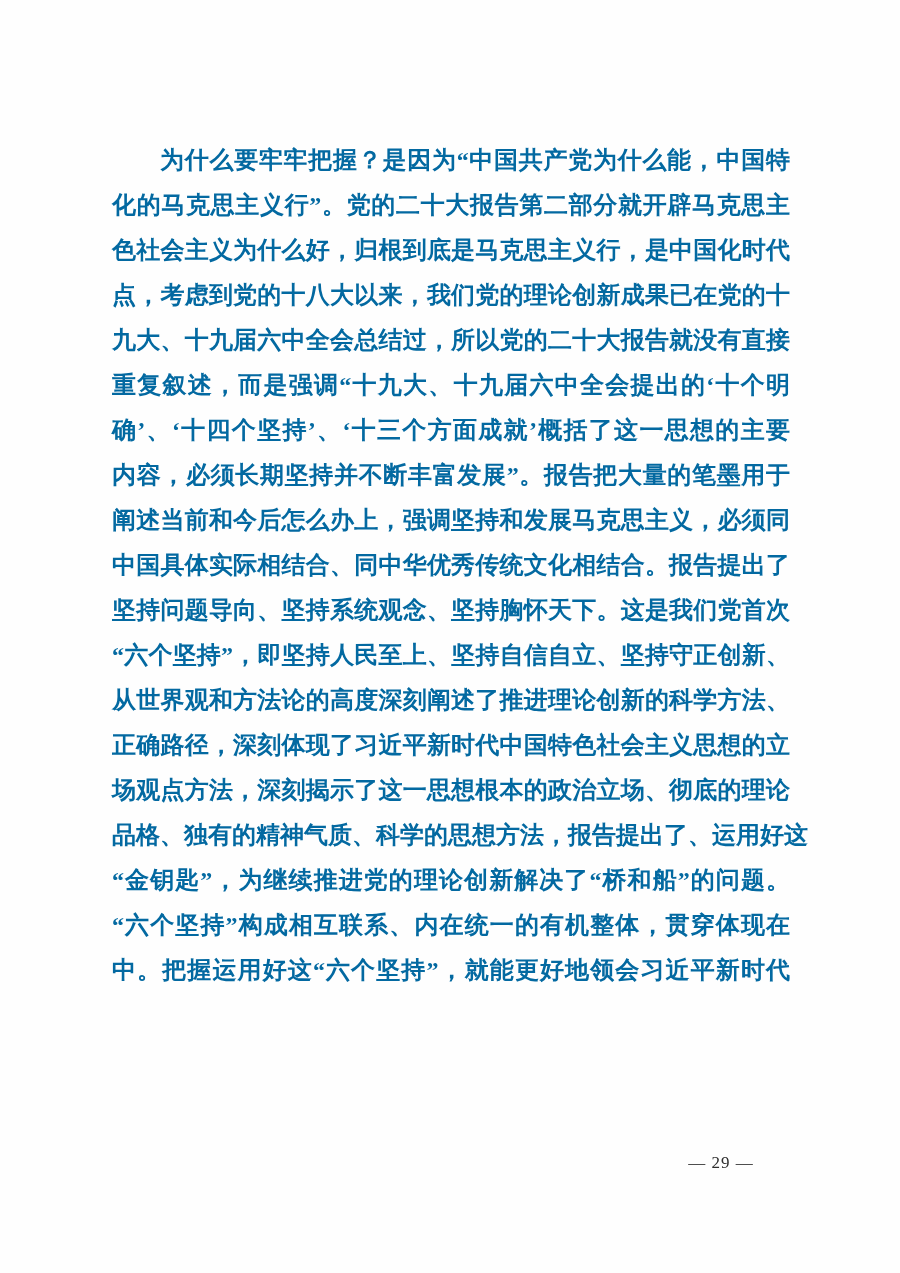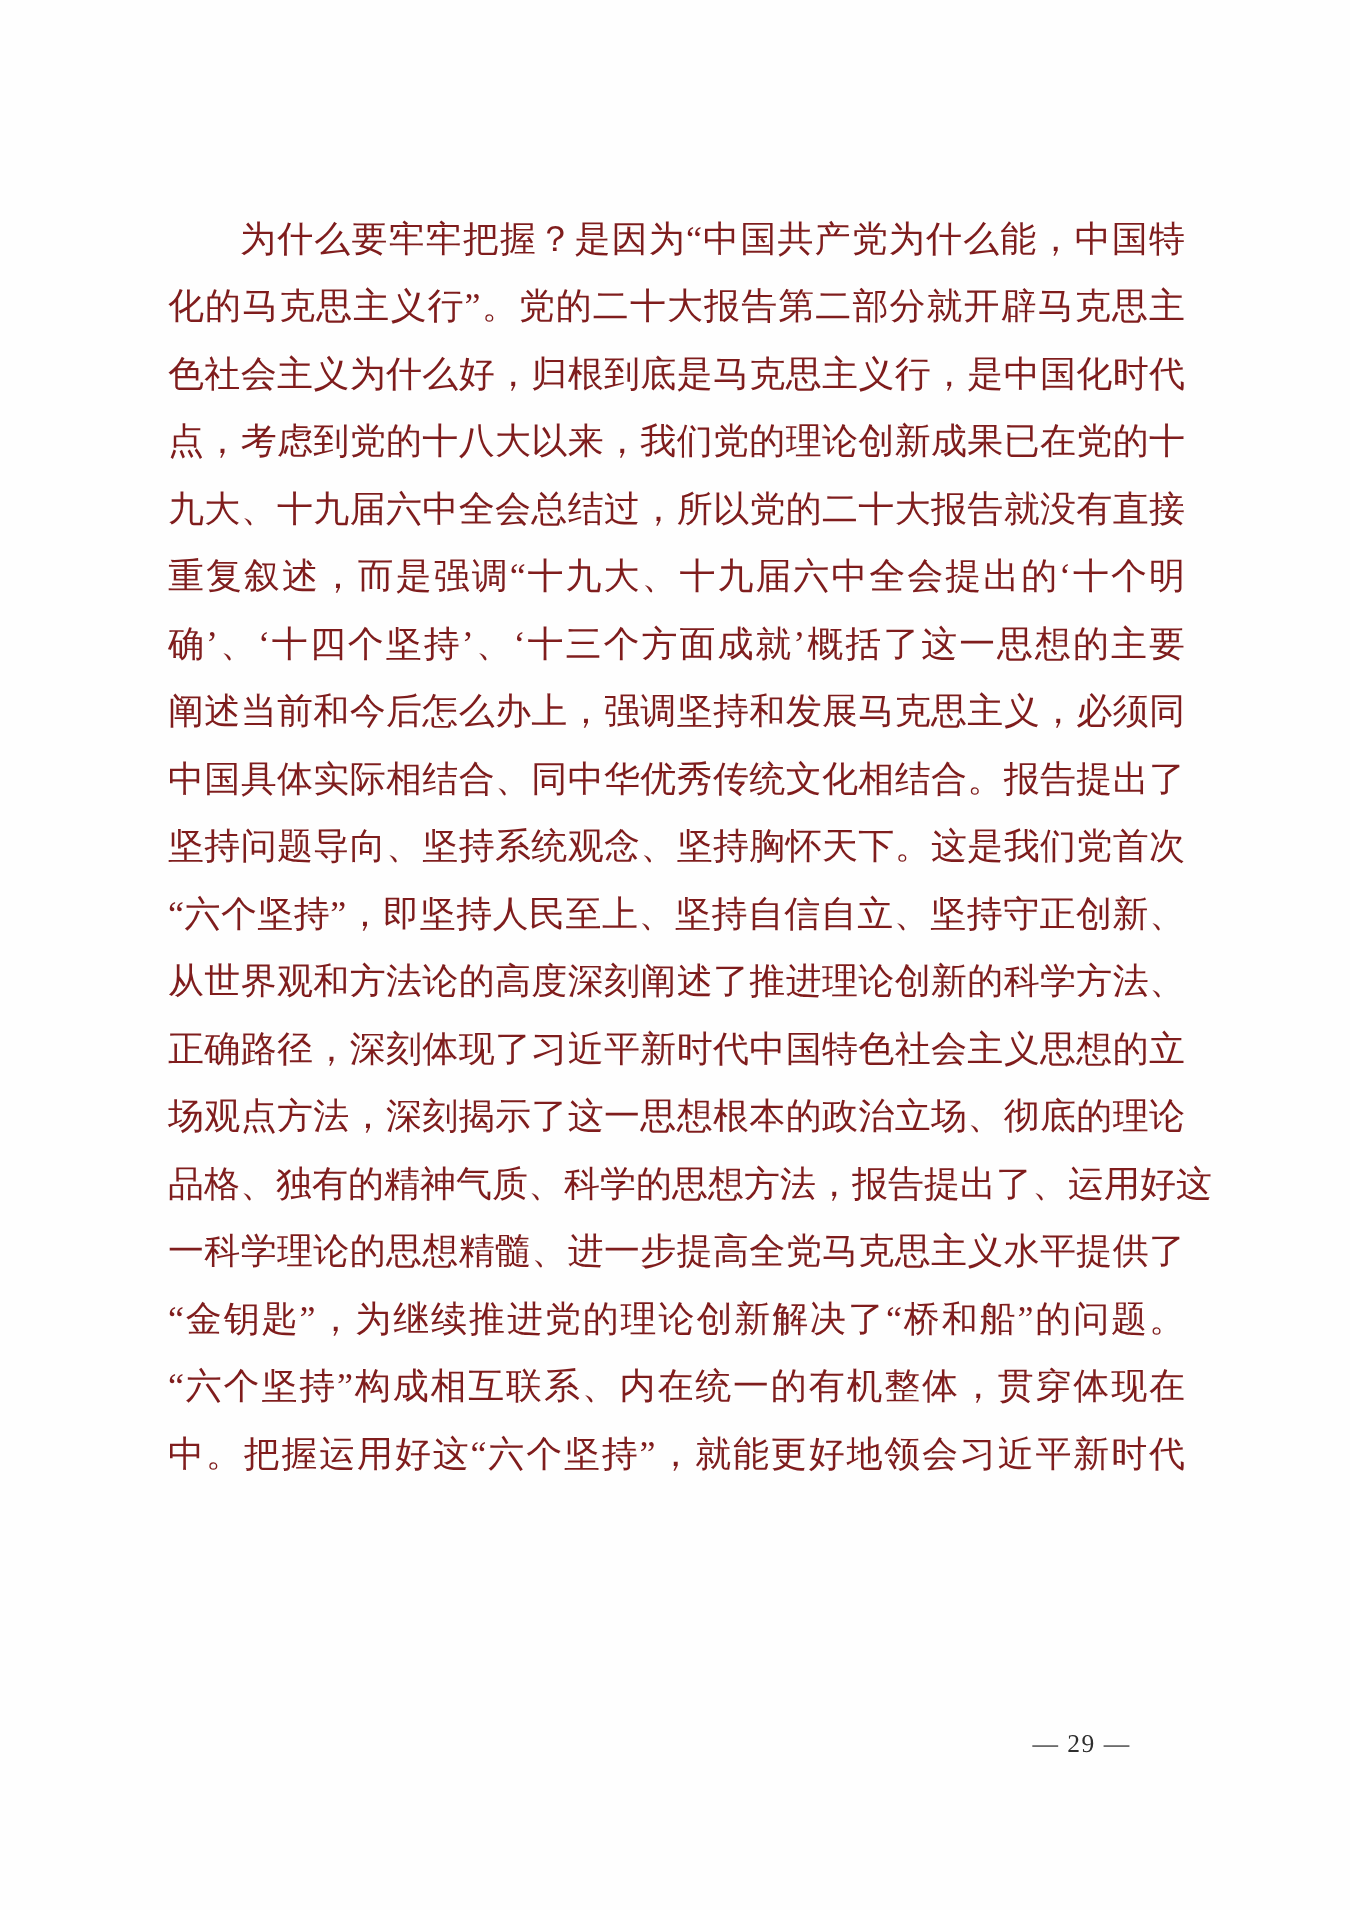--- a/index.html
+++ b/index.html
@@ -23,22 +23,22 @@
     left: 112px;
     top: 138px;
     width: 678px;
   }
   .text-block p {
     margin: 0;
     padding: 0;
     height: 45px;
     line-height: 45px;
     font-size: 24px;
-    font-weight: 400;
-    color: #7f1d1d;
+    font-weight: 700;
+    color: #0369a1;
     text-align: justify;
     text-align-last: justify;
     text-justify: inter-character;
     white-space: nowrap;
   }
   .text-block p.indent {
     text-indent: 2em;
   }
   .footer {
     position: absolute;
@@ -57,28 +57,28 @@
 
 <div class="page">
   <div class="text-block">
     <p class="indent">为什么要牢牢把握？是因为“中国共产党为什么能，中国特</p>
     <p>化的马克思主义行”。党的二十大报告第二部分就开辟马克思主</p>
     <p>色社会主义为什么好，归根到底是马克思主义行，是中国化时代</p>
     <p>点，考虑到党的十八大以来，我们党的理论创新成果已在党的十</p>
     <p>九大、十九届六中全会总结过，所以党的二十大报告就没有直接</p>
     <p>重复叙述，而是强调“十九大、十九届六中全会提出的‘十个明</p>
     <p>确’、‘十四个坚持’、‘十三个方面成就’概括了这一思想的主要</p>
+    <p>内容，必须长期坚持并不断丰富发展”。报告把大量的笔墨用于</p>
     <p>阐述当前和今后怎么办上，强调坚持和发展马克思主义，必须同</p>
     <p>中国具体实际相结合、同中华优秀传统文化相结合。报告提出了</p>
     <p>坚持问题导向、坚持系统观念、坚持胸怀天下。这是我们党首次</p>
     <p>“六个坚持”，即坚持人民至上、坚持自信自立、坚持守正创新、</p>
     <p>从世界观和方法论的高度深刻阐述了推进理论创新的科学方法、</p>
     <p>正确路径，深刻体现了习近平新时代中国特色社会主义思想的立</p>
     <p>场观点方法，深刻揭示了这一思想根本的政治立场、彻底的理论</p>
     <p>品格、独有的精神气质、科学的思想方法，报告提出了、运用好这</p>
-    <p>一科学理论的思想精髓、进一步提高全党马克思主义水平提供了</p>
     <p>“金钥匙”，为继续推进党的理论创新解决了“桥和船”的问题。</p>
     <p>“六个坚持”构成相互联系、内在统一的有机整体，贯穿体现在</p>
     <p>中。把握运用好这“六个坚持”，就能更好地领会习近平新时代</p>
   </div>
 
   <div class="footer">— 29 —</div>
 </div>
 
 </body></html>

